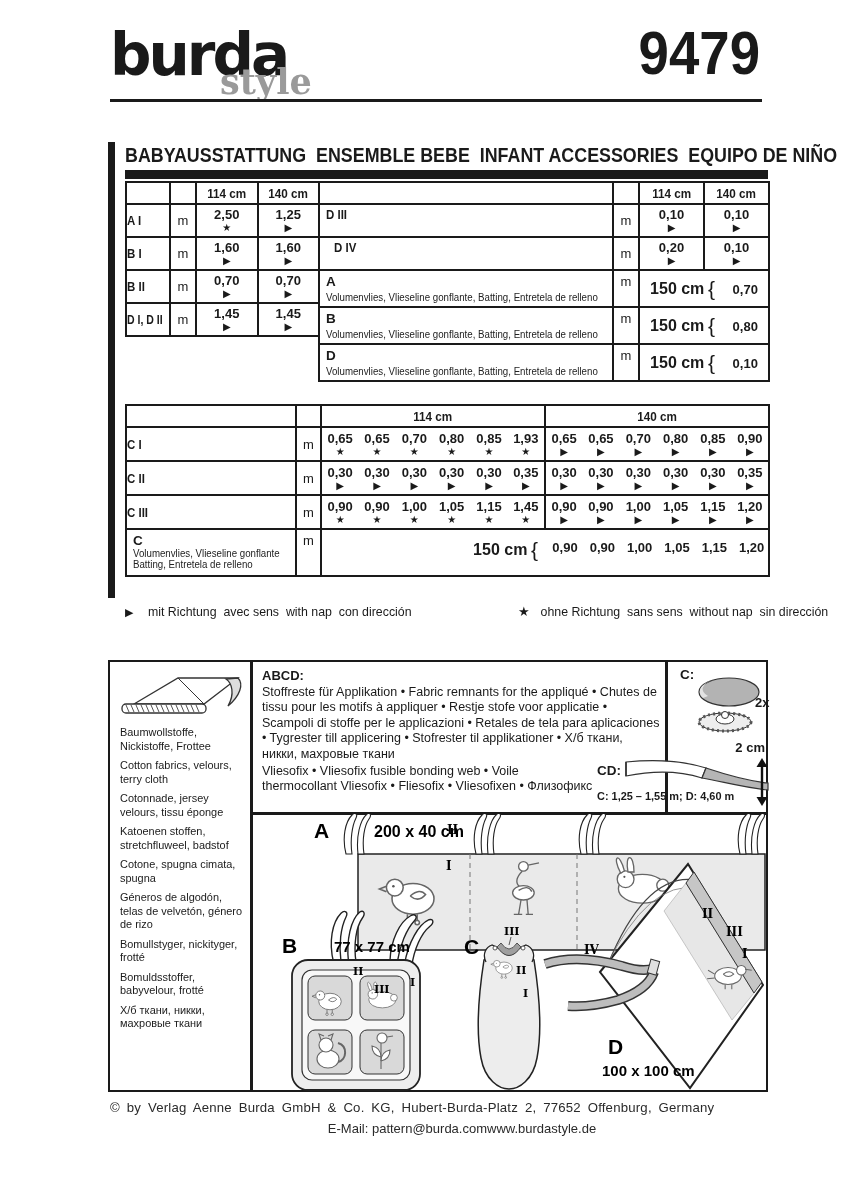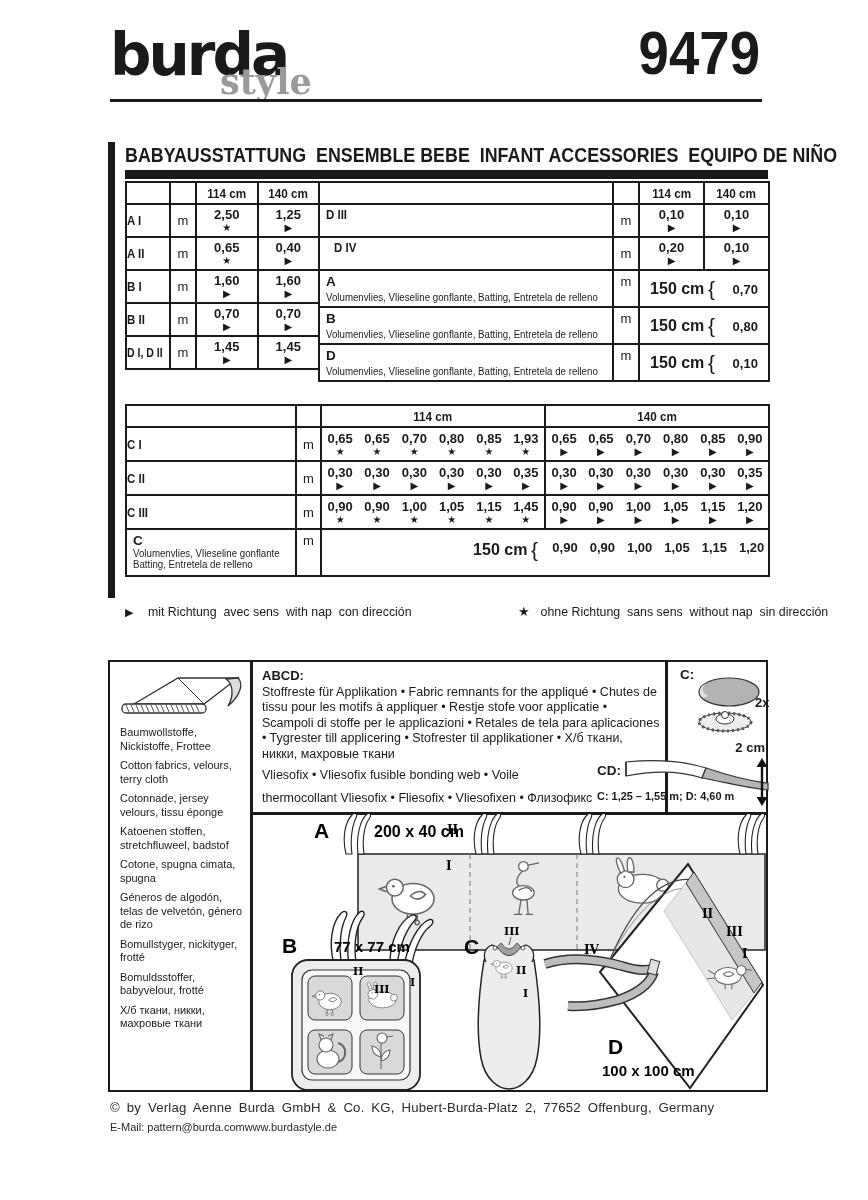--- a/index.html
+++ b/index.html
@@ -56,33 +56,33 @@
   
   .matbox{left:108px;top:660px;width:660px;height:432px;border:2.5px solid #1a1a1a;box-sizing:border-box;}
   .matbox .vdiv1{position:absolute;left:140px;top:0;bottom:0;width:2.5px;background:#1a1a1a;}
   .matbox .hdiv{position:absolute;left:140px;right:0;top:150px;height:2.5px;background:#1a1a1a;}
   .matbox .vdiv2{position:absolute;left:555px;top:0;height:150px;width:2.5px;background:#1a1a1a;}
   .fablist{left:10px;top:64px;width:128px;}
   .fablist p{margin:0 0 6px 0;font-size:11.5px;line-height:13.5px;
              transform:scaleX(.95);transform-origin:0 0;width:134px;}
   .abcd{left:152px;top:6px;width:398px;font-size:12.5px;line-height:15.5px;}
   .abcd .lbl{font-weight:bold;font-size:13px;}
-  .vlieso{left:152px;top:102px;width:335px;font-size:12.5px;line-height:23px;}
+  .vlieso{left:152px;top:102px;width:335px;font-size:12.5px;line-height:15px;}
   .cdlbl{left:487px;top:101px;font-weight:bold;font-size:13.5px;}
   .cdlen{left:487px;top:128px;width:172px;font-weight:bold;font-size:11.5px;
          transform:scaleX(.95);transform-origin:0 0;white-space:pre;}
   .clbl{left:570px;top:5px;font-weight:bold;font-size:13.5px;}
   .qty2x{left:645px;top:33px;font-weight:bold;font-size:13px;}
   .w2cm{left:600px;top:78px;width:55px;text-align:right;font-weight:bold;font-size:13px;}
 
   
   .foot1{left:110px;top:1100px;width:668px;font-size:13.2px;color:#2a2a2a;
          letter-spacing:.2px;word-spacing:3px;}
-  .foot2{left:110px;top:1121px;width:668px;display:flex;justify-content:flex-start;
-         font-size:11px;color:#2a2a2a;}
+  .foot2{left:128px;top:1121px;width:668px;display:flex;justify-content:center;
+         font-size:13px;color:#2a2a2a;}
 
   svg text{font-family:"Liberation Sans",sans-serif;}
   svg text.rm{font-family:"DejaVu Serif",serif;font-weight:bold;}
 </style>
 </head>
 <body>
 
 <div class="page">
 
   <div class="abs logo-main">burda</div>
@@ -113,36 +113,20 @@
       <td class="un">m</td>
       <td>
             <div class="vv">
               <span class="val">2,50</span>
               <span class="sy">★</span>
             </div>
           </td>
       <td>
             <div class="vv">
               <span class="val">1,25</span>
-              <span class="sy">▶</span>
-            </div>
-          </td>
-    </tr>
-    <tr style="height:33px">
-      <td class="lab"><span class="cond itm">A II</span></td>
-      <td class="un">m</td>
-      <td>
-            <div class="vv">
-              <span class="val">0,65</span>
-              <span class="sy">★</span>
-            </div>
-          </td>
-      <td>
-            <div class="vv">
-              <span class="val">0,40</span>
               <span class="sy">▶</span>
             </div>
           </td>
     </tr>
     <tr style="height:33px">
       <td class="lab"><span class="cond itm">B I</span></td>
       <td class="un">m</td>
       <td>
             <div class="vv">
               <span class="val">1,60</span>

